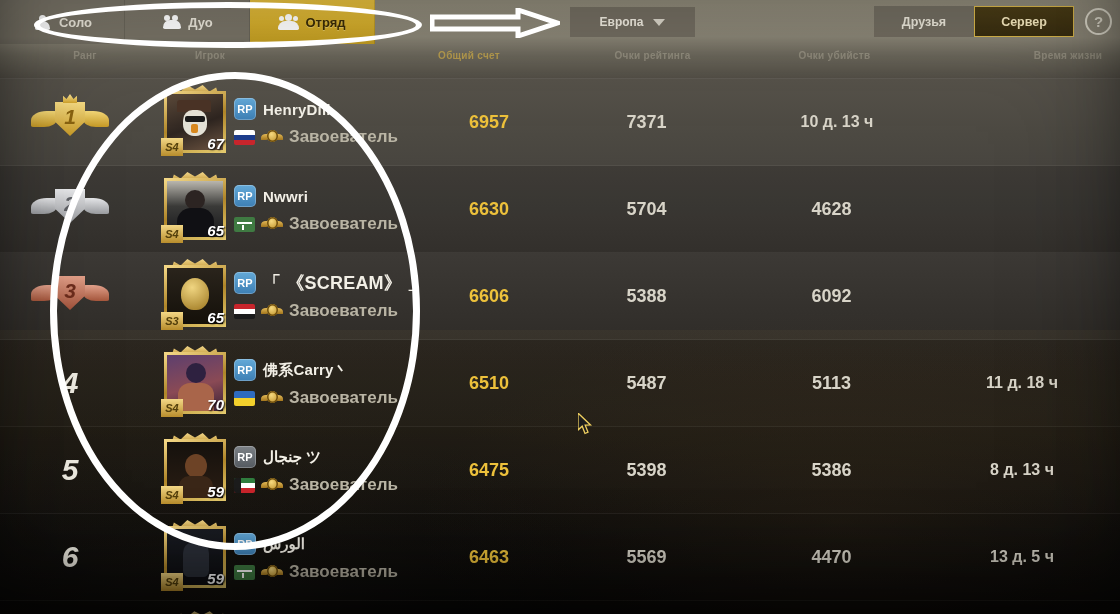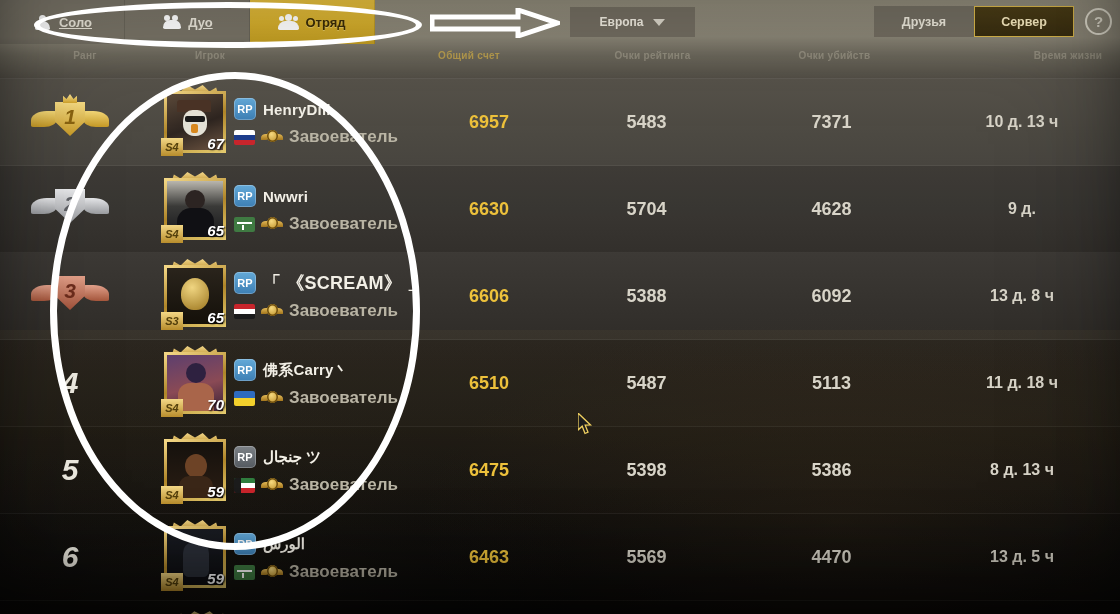--- a/index.html
+++ b/index.html
@@ -32,21 +32,21 @@
   }
   .tabs { display:flex; height:44px; }
   .tab {
     width:125px; height:44px;
     display:flex; align-items:center; justify-content:center; gap:5px;
     color:#e8e4d8; font-size:13px; font-weight:bold;
     background:rgba(92,88,78,.55);
     border-right:1px solid rgba(0,0,0,.12);
     position:relative;
   }
-  .tab.inactive { background:rgba(96,92,82,.45);text-decoration:underline; }
+  .tab.inactive { background:rgba(96,92,82,.45); }
   .tab.active {
     background:linear-gradient(180deg,#e3bd3f 0%,#d4ad2c 55%,#c09b21 100%);
     color:#3a2c06; text-shadow:0 1px 0 rgba(255,245,200,.35);
   }
   .tab-ico { width:22px; height:16px; position:relative; flex:none; }
   .tab-ico i, .tab-ico b, .tab-ico s {
     position:absolute; background:#fff; border-radius:50%; display:block;
   }
   .tab.active .tab-ico i, .tab.active .tab-ico b, .tab.active .tab-ico s { background:#fff; }
   .ico-solo i { width:7px; height:7px; left:7px; top:1px; }
@@ -317,21 +317,20 @@
             </span>
           <span class="tier-ico">
               <span class="t-w l"></span>
               <span class="t-w r"></span>
               <span class="t-c"></span>
             </span>
           <span class="tier-txt">Завоеватель</span>
         </div>
       </div>
       <div class="c-num score">6957</div>
-      <div class="c-num n2">5483</div>
       <div class="c-num n3">7371</div>
       <div class="c-num n4">10 д. 13 ч</div>
     </div>
 
     <div class="row even r2">
       <div class="c-rank">
         <div class="badge b-silver">
           <div class="wing l"></div>
             <div class="wing r"></div>
           <div class="shield">
@@ -365,21 +364,20 @@
               <span class="t-w l"></span>
               <span class="t-w r"></span>
               <span class="t-c"></span>
             </span>
           <span class="tier-txt">Завоеватель</span>
         </div>
       </div>
       <div class="c-num score">6630</div>
       <div class="c-num n2">5704</div>
       <div class="c-num n3">4628</div>
-      <div class="c-num n4">9 д.</div>
     </div>
 
     <div class="row odd r3">
       <div class="c-rank">
         <div class="badge b-bronze">
           <div class="wing l"></div>
             <div class="wing r"></div>
           <div class="shield">
               <span>3</span>
             </div>
@@ -411,21 +409,20 @@
               <span class="t-w l"></span>
               <span class="t-w r"></span>
               <span class="t-c"></span>
             </span>
           <span class="tier-txt">Завоеватель</span>
         </div>
       </div>
       <div class="c-num score">6606</div>
       <div class="c-num n2">5388</div>
       <div class="c-num n3">6092</div>
-      <div class="c-num n4">13 д. 8 ч</div>
     </div>
 
     <div class="row r4">
       <div class="c-rank">
         <span class="ranknum">4</span>
       </div>
       <div class="c-avatar">
         <div class="avtframe">
           <div class="crown"></div>
           <div class="avtborder"></div>

